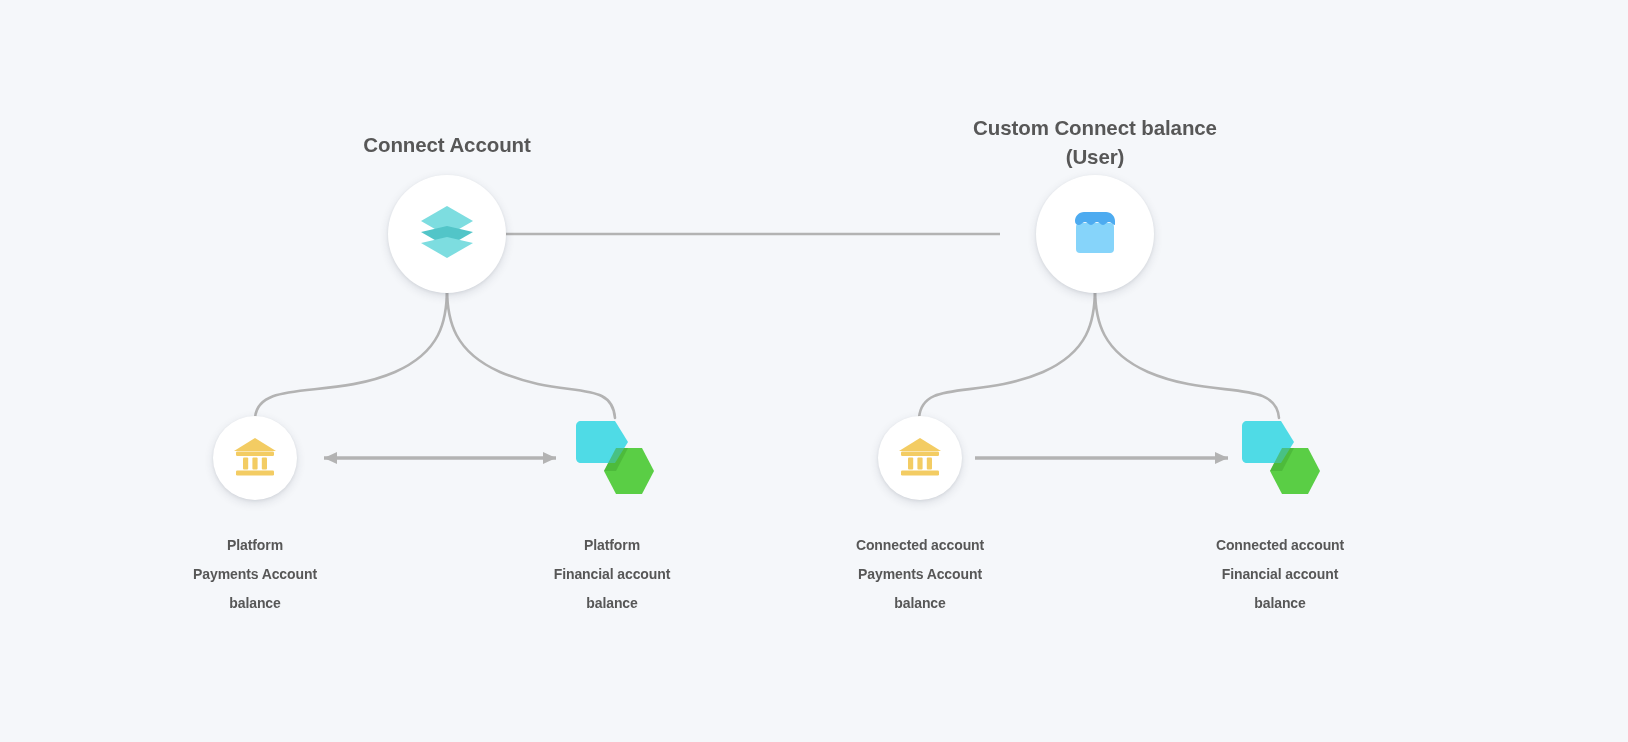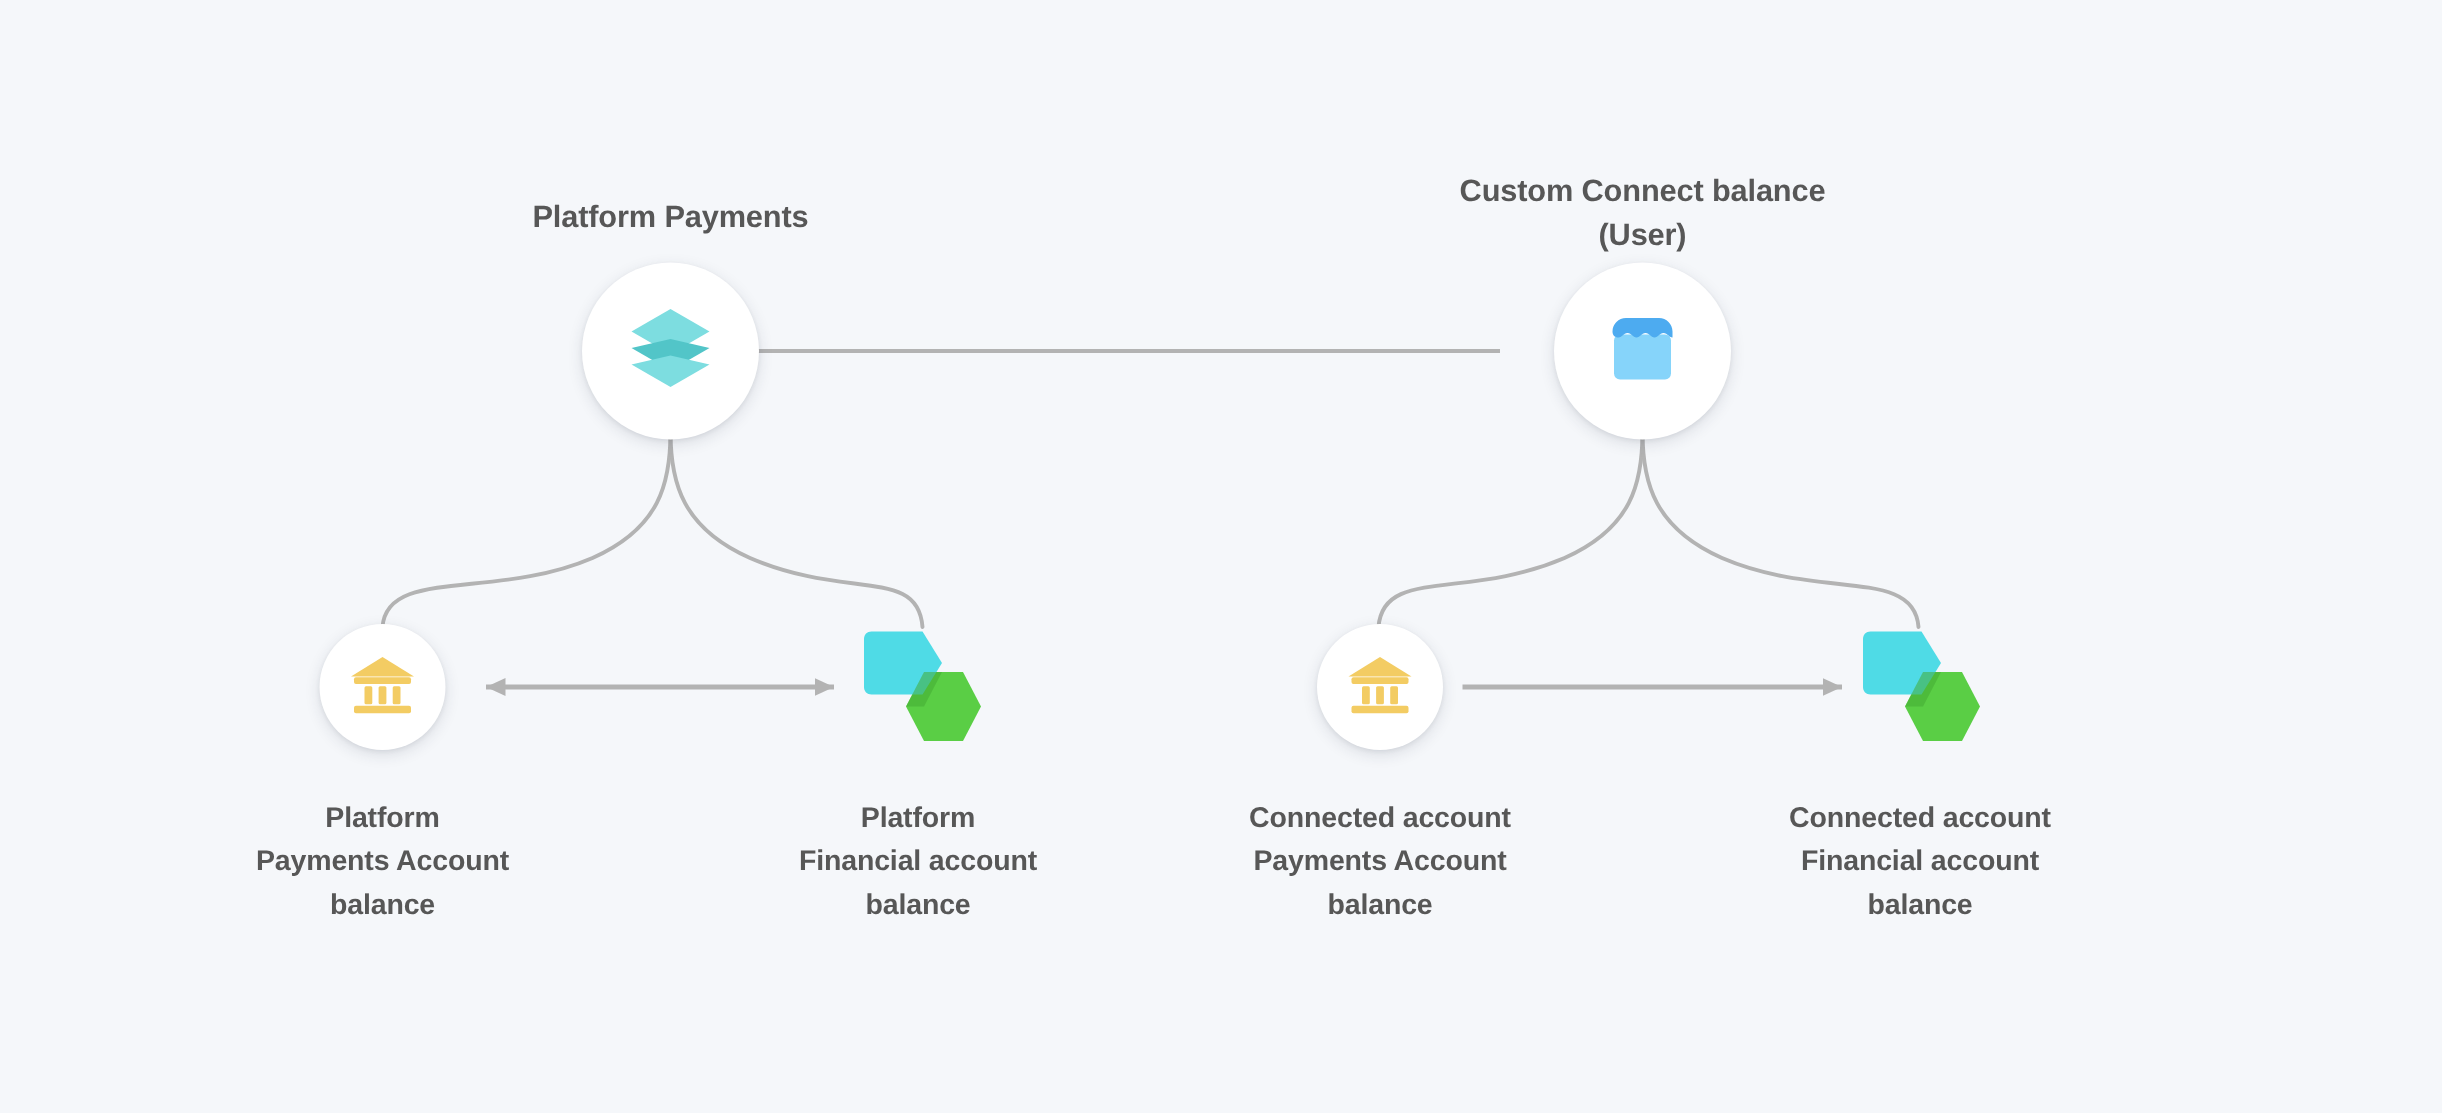--- a/index.html
+++ b/index.html
@@ -47,21 +47,21 @@
   .plain-node {
     position: absolute;
     display: flex;
     align-items: center;
     justify-content: center;
   }
   .label {
     position: absolute;
     text-align: center;
     font-weight: bold;
-    font-size: 19px;
+    font-size: 14px;
     line-height: 29px;
     color: #575757;
     letter-spacing: -0.1px;
     white-space: pre-line;
   }
   .label-top {
     font-size: 20.5px;
   }
 </style>
 </head>
@@ -87,21 +87,21 @@
 
     <path d="M1095,288 C1095,322 1088,352 1043,372 C978,400 922,378 919,418" fill="none" stroke="#b3b3b3" stroke-width="2.6" stroke-linecap="round"></path>
 
     <path d="M1095,288 C1095,322 1103,352 1148,372 C1213,400 1276,378 1279,418" fill="none" stroke="#b3b3b3" stroke-width="2.6" stroke-linecap="round"></path>
 
     <line x1="324" y1="458" x2="556" y2="458" stroke="#b3b3b3" stroke-width="3.4" marker-end="url(#arrowRight)" marker-start="url(#arrowLeft)"></line>
 
     <line x1="975" y1="458" x2="1228" y2="458" stroke="#b3b3b3" stroke-width="3.4" marker-end="url(#arrowRight)"></line>
   </svg>
 
-  <div class="label label-top" style="left:287px; top:130px; width:320px;">Platform Payments</div>
+  <div class="label label-top" style="left:287px; top:130px; width:320px;">Connect Account</div>
 
   <div class="node-circle top-node" style="left:388px; top:175px;">
     <span>
       <svg width="62" height="62" viewBox="0 0 62 62" xmlns="http://www.w3.org/2000/svg">
         <path d="M31 5 L57 20 L31 35 L5 20 Z" fill="#7ddde0"></path>
         <path d="M31 25 L57 31 L31 46 L5 31 Z" fill="#52c5c8"></path>
         <path d="M31 36 L57 42 L31 57 L5 42 Z" fill="#7ddde0"></path>
       </svg>
     </span>
   </div>

